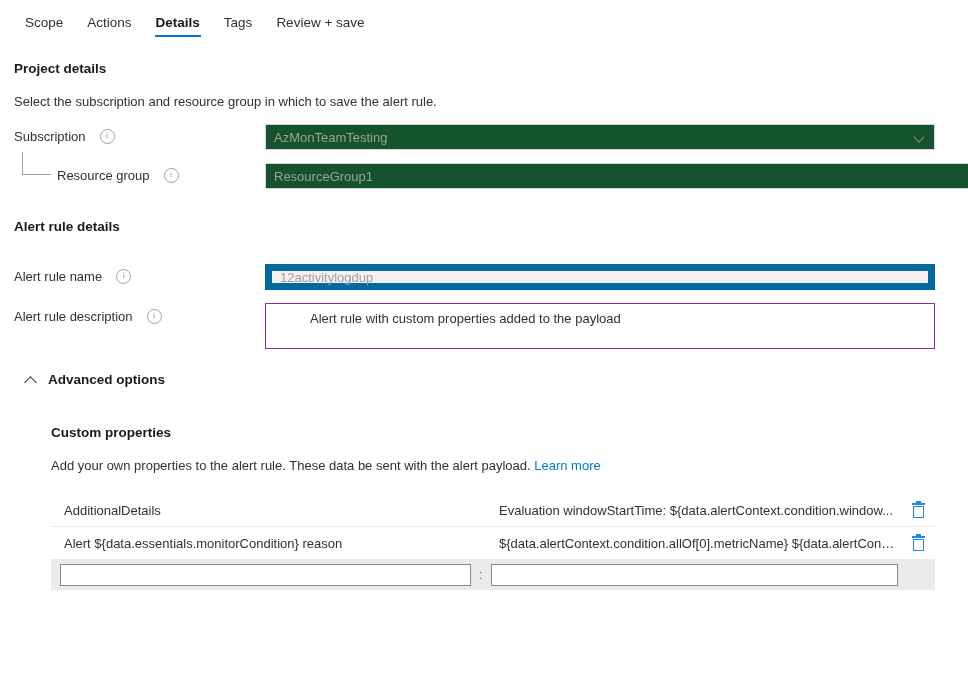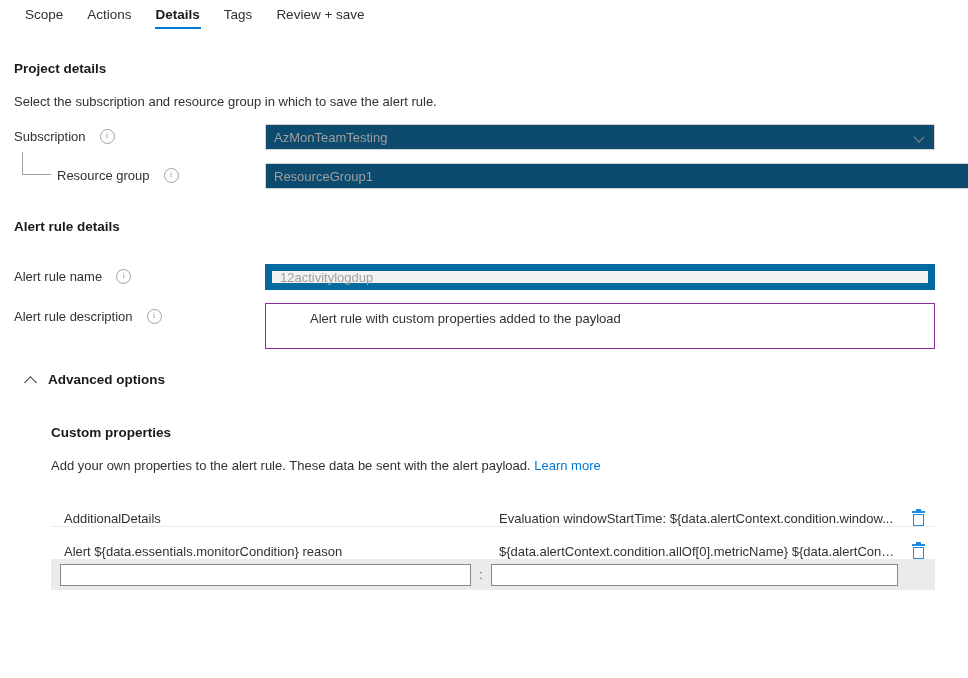--- a/index.html
+++ b/index.html
@@ -14,21 +14,21 @@
     color: #323130;
     font-size: 13px;
     overflow: hidden;
     position: relative;
   }
 
   
   .tabbar {
     display: flex;
     align-items: flex-start;
-    padding: 0 0 0 13px;
+    padding: 8px 0 0 13px;
     height: 36px;
     gap: 0;
   }
   .tab {
     position: relative;
     padding: 6px 12px 10px 12px;
     font-size: 13.5px;
     color: #323130;
     cursor: pointer;
     white-space: nowrap;
@@ -84,21 +84,21 @@
     text-align: center;
     font-size: 9px;
     line-height: 13px;
     color: #a19f9d;
     font-family: "Liberation Serif", serif;
   }
 
   .dd {
     position: absolute;
     height: 26px;
-    background: #0c4a6e;
+    background: #14532d;
     border: 1px solid #d6d4d2;
     box-sizing: border-box;
     display: flex;
     align-items: center;
     padding: 0 8px;
   }
   .dd .val {
     color: #a19f9d;
     font-size: 13px;
     flex: 1;
@@ -203,21 +203,21 @@
     font-size: 13px;
     color: #323130;
     padding: 0 0 10px 0;
     border-bottom: 1px solid #edebe9;
   }
   .cp-col-name { width: 446px; padding-left: 13px; box-sizing: border-box; }
   .cp-col-value { flex: 1; padding-left: 2px; box-sizing: border-box; }
 
   .cp-row {
     display: flex;
-    align-items: flex-end;
+    align-items: center;
     height: 32px;
     border-bottom: 1px solid #edebe9;
     font-size: 13px;
     color: #323130;
   }
   .cp-row .cp-col-name,
   .cp-row .cp-col-value {
     overflow: hidden;
     white-space: nowrap;
     text-overflow: ellipsis;

